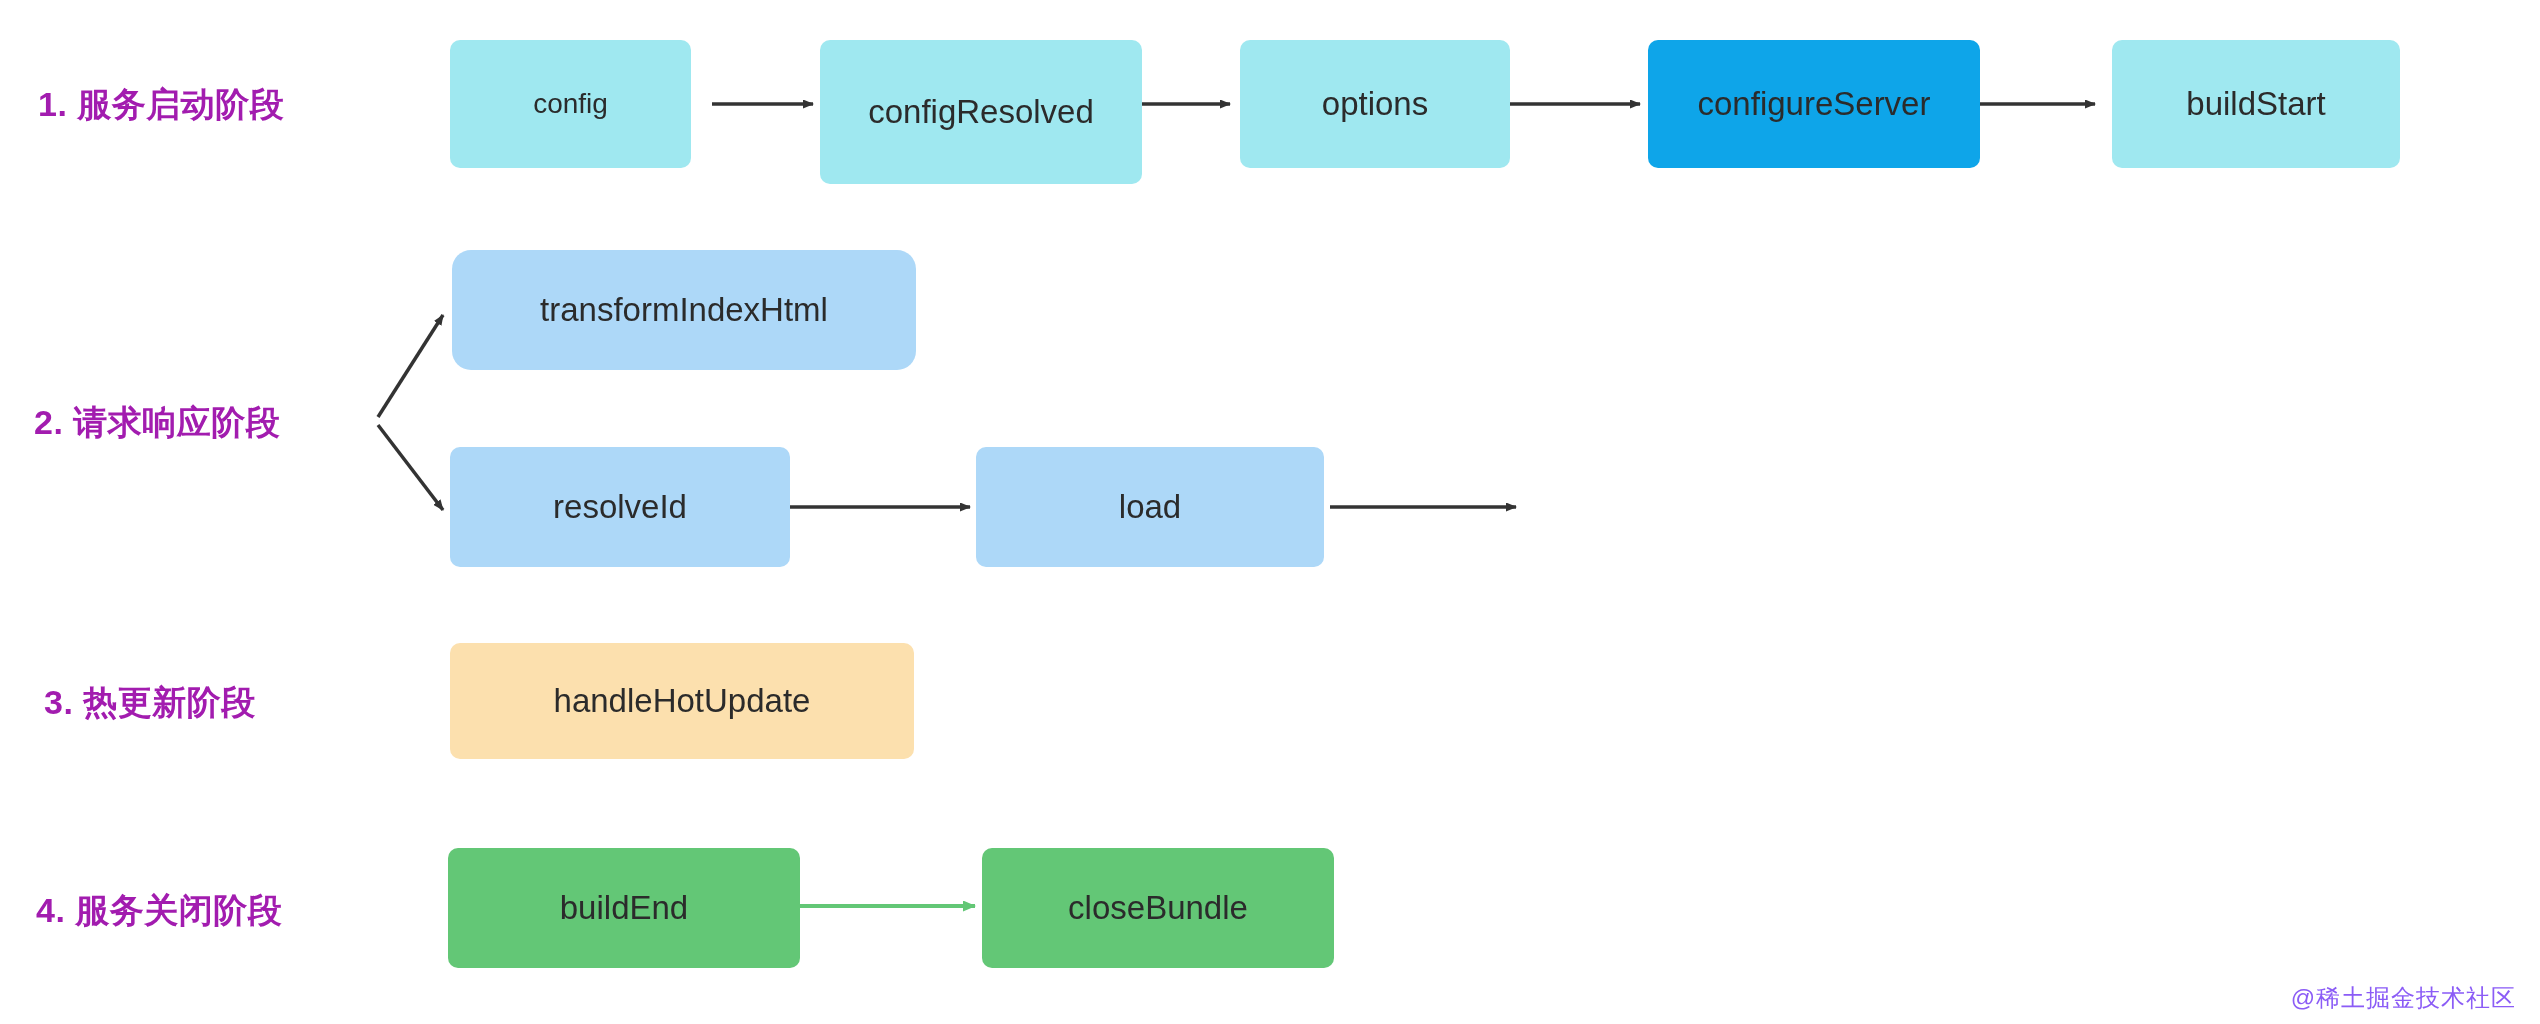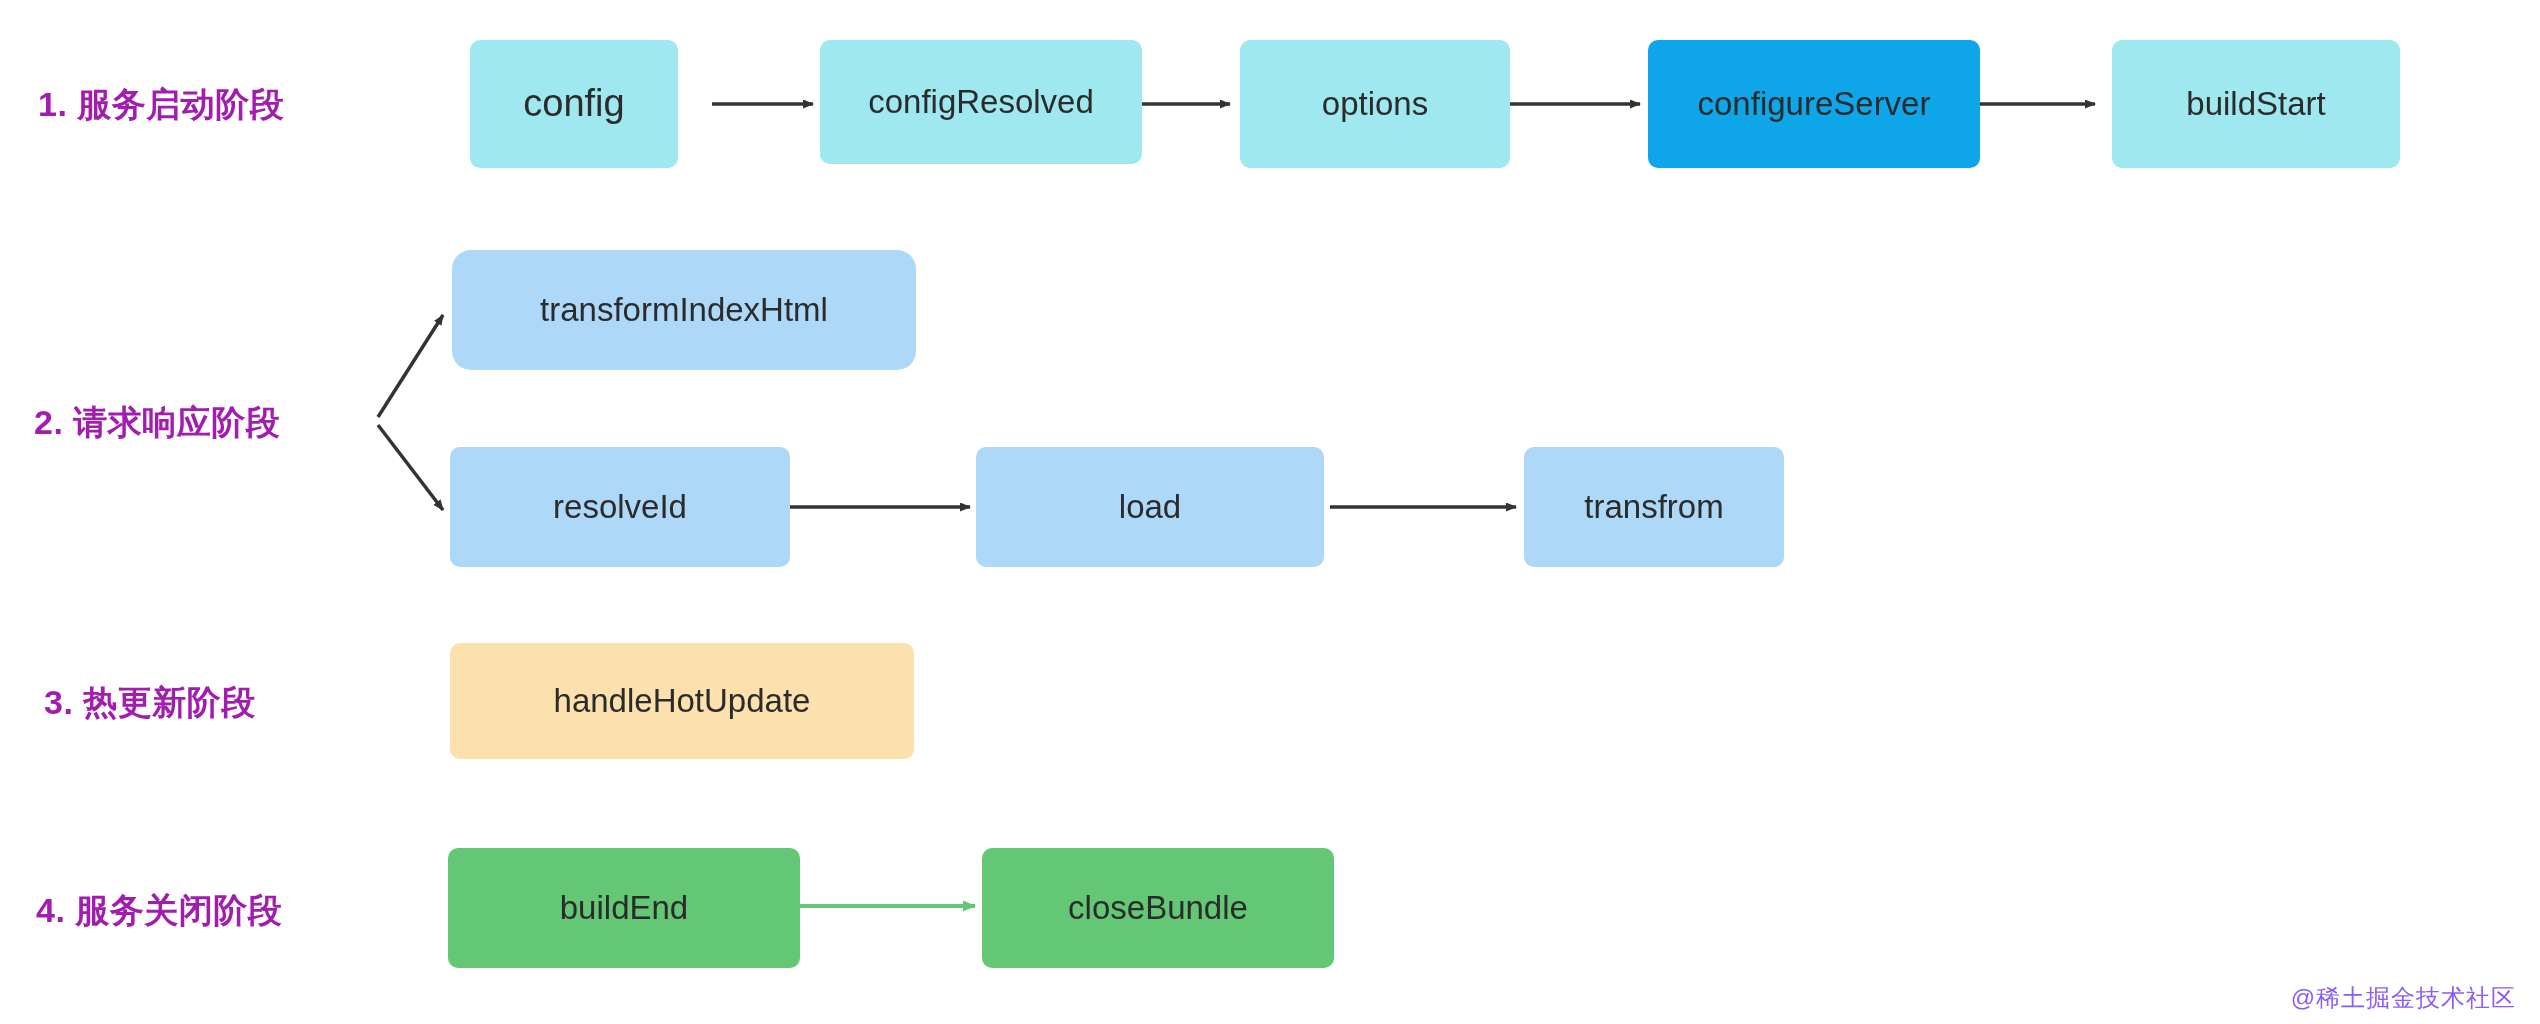--- a/index.html
+++ b/index.html
@@ -81,25 +81,25 @@
     <line x1="378" y1="417" x2="443" y2="315" stroke="#333333" stroke-width="3.5" marker-end="url(#arrowDark)"></line>
     <line x1="378" y1="425" x2="443" y2="510" stroke="#333333" stroke-width="3.5" marker-end="url(#arrowDark)"></line>
     <line x1="790" y1="507" x2="970" y2="507" stroke="#333333" stroke-width="3.5" marker-end="url(#arrowDark)"></line>
     <line x1="1330" y1="507" x2="1516" y2="507" stroke="#333333" stroke-width="3.5" marker-end="url(#arrowDark)"></line>
 
     <line x1="800" y1="906" x2="975" y2="906" stroke="#63C776" stroke-width="4" marker-end="url(#arrowGreen)"></line>
   </svg>
 
   <div class="stage-label" style="left:38px; top:82px; font-size:34px;">1. 服务启动阶段</div>
 
-  <div class="node" style="left:450px; top:40px; width:208px; height:128px; background:#9FE8F0; font-size:38px;margin-left:20px;">
+  <div class="node" style="left:450px; top:40px; width:241px; height:128px; background:#9FE8F0; font-size:28px;">
     <span class="node-label">config</span>
   </div>
 
-  <div class="node" style="left:820px; top:40px; width:322px; height:124px; background:#9FE8F0; font-size:33px;">
+  <div class="node" style="left:820px; top:40px; width:322px; height:144px; background:#9FE8F0; font-size:33px;">
     <span class="node-label">configResolved</span>
   </div>
 
   <div class="node" style="left:1240px; top:40px; width:270px; height:128px; background:#9FE8F0; font-size:33px;">
     <span class="node-label">options</span>
   </div>
 
   <div class="node" style="left:1648px; top:40px; width:332px; height:128px; background:#0ea5e9; font-size:33px;">
     <span class="node-label">configureServer</span>
   </div>
@@ -115,23 +115,20 @@
   </div>
 
   <div class="node" style="left:450px; top:447px; width:340px; height:120px; background:#ADD8F8; font-size:33px;">
     <span class="node-label">resolveId</span>
   </div>
 
   <div class="node" style="left:976px; top:447px; width:348px; height:120px; background:#ADD8F8; font-size:33px;">
     <span class="node-label">load</span>
   </div>
 
-  <div class="node" style="left:1524px; top:447px; width:260px; height:120px; background:#ADD8F8; font-size:33px;">
-    <span class="node-label">transfrom</span>
-  </div>
 
   <div class="stage-label" style="left:44px; top:680px; font-size:34px;">3. 热更新阶段</div>
 
   <div class="node" style="left:450px; top:643px; width:464px; height:116px; background:#FCE0AE; font-size:33px;">
     <span class="node-label">handleHotUpdate</span>
   </div>
 
   <div class="stage-label" style="left:36px; top:888px; font-size:34px;">4. 服务关闭阶段</div>
 
   <div class="node" style="left:448px; top:848px; width:352px; height:120px; background:#63C776; font-size:33px;">

